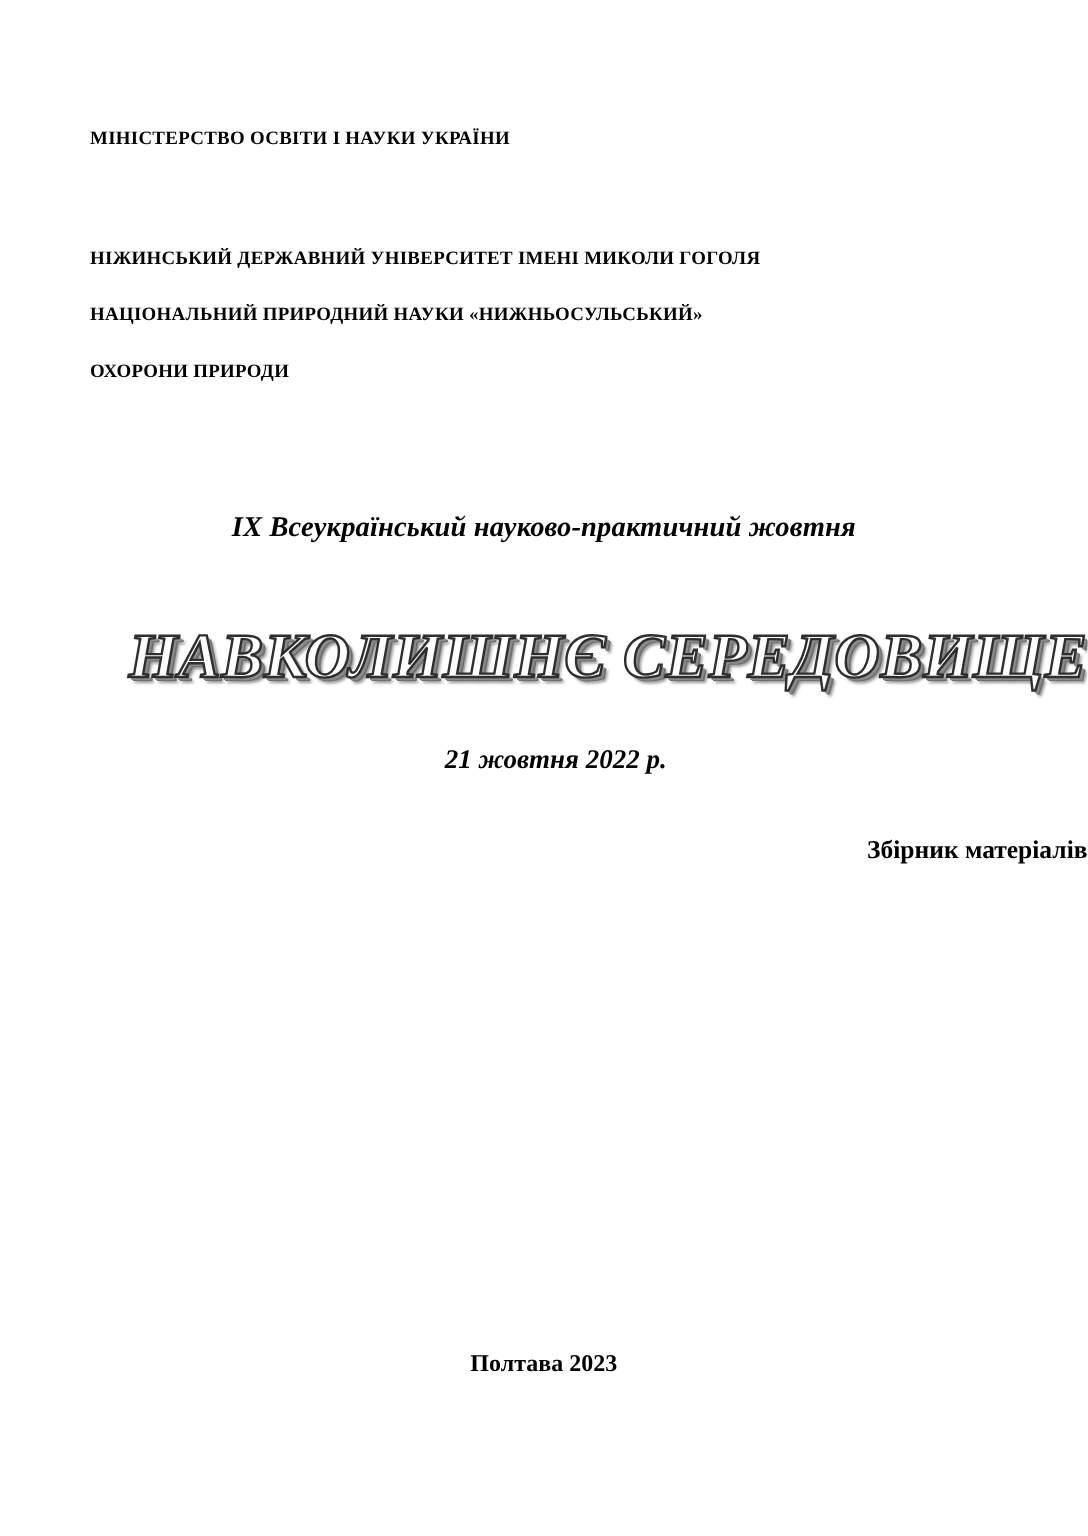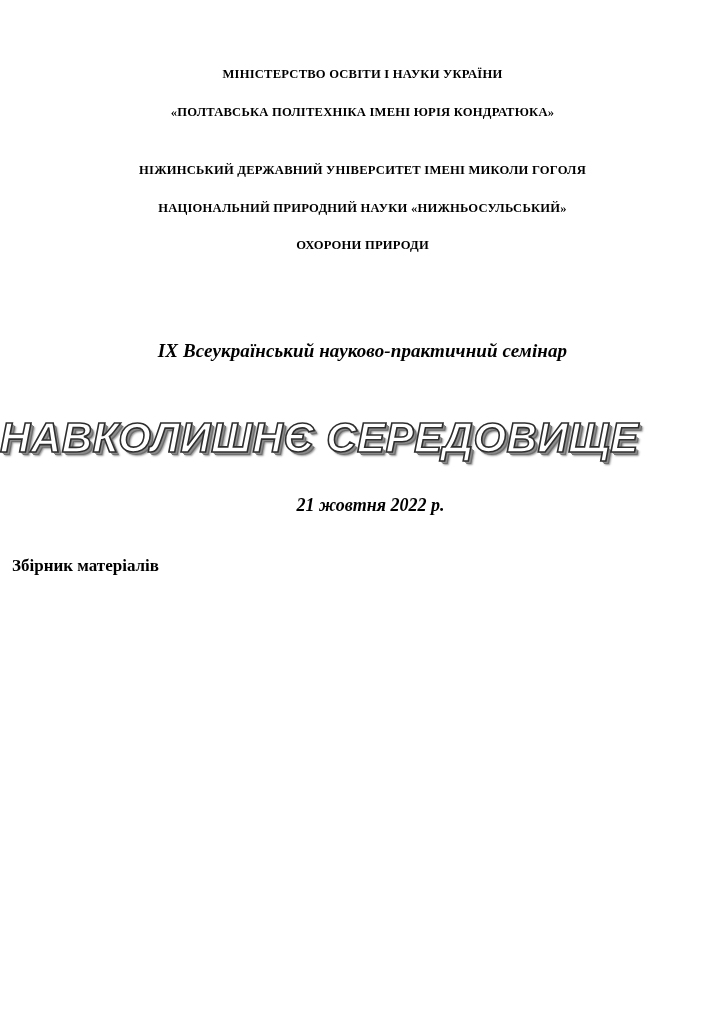--- a/index.html
+++ b/index.html
@@ -17,22 +17,22 @@
   }
 
   .page {
     position: absolute;
     inset: 0;
     padding: 0;
   }
 
   
   .org-block {
-    margin-top: 66px;
-    text-align: center;
+    margin-top: 84px;
+    text-align: left;
   }
   .org-line {
     font-weight: bold;
     font-size: 12.6px;
     letter-spacing: 0.2px;
     line-height: 1.32;
     margin: 0 auto;
     padding: 0 60px;
   }
   .org-gap {
@@ -45,22 +45,22 @@
     text-align: center;
     font-style: italic;
     font-weight: bold;
     font-size: 19px;
     letter-spacing: 0.1px;
   }
 
   
   .main-title {
     margin-top: 52px;
-    text-align: left;
-    font-family: Liberation Sans, sans-serif;
+    text-align: right;
+    font-family: Liberation Serif, serif;
     font-weight: bold;
     font-style: italic;
     font-size: 42px;
     line-height: 1.12;
     letter-spacing: 0.5px;
     color: #ffffff;
     -webkit-text-stroke: 1.6px #2e2e2e;
     text-shadow:
        2px 2px 0 #8a8a8a,
        3px 3px 0 #6f6f6f,
@@ -78,21 +78,21 @@
     text-align: center;
     font-style: italic;
     font-weight: bold;
     font-size: 18px;
     padding-left: 16px;
   }
 
   
   .collection-line {
     margin-top: 40px;
-    text-align: left;
+    text-align: right;
     font-weight: bold;
     font-size: 17px;
     padding-left: 12px;
   }
 
   
   .footer-line {
     position: absolute;
     left: 0;
     right: 0;
@@ -103,34 +103,34 @@
   }
 </style>
 </head>
 <body>
 
 <div class="page">
 
   <div class="org-block">
     <div class="org-line">МІНІСТЕРСТВО ОСВІТИ І НАУКИ УКРАЇНИ</div>
     <div class="org-gap"></div>
-    <div class="org-line">«ПОЛТАВСЬКА ПОЛІТЕХНІКА ІМЕНІ ЮРІЯ КОНДРАТЮКА»</div>
     <div class="org-gap"></div>
     <div class="org-gap"></div>
     <div class="org-line">НІЖИНСЬКИЙ ДЕРЖАВНИЙ УНІВЕРСИТЕТ ІМЕНІ МИКОЛИ ГОГОЛЯ</div>
     <div class="org-gap"></div>
     <div class="org-line">НАЦІОНАЛЬНИЙ ПРИРОДНИЙ НАУКИ «НИЖНЬОСУЛЬСЬКИЙ»</div>
     <div class="org-gap"></div>
     <div class="org-line">ОХОРОНИ ПРИРОДИ</div>
   </div>
 
-  <div class="seminar-line">IX Всеукраїнський науково-практичний семінар</div>
+  <div class="seminar-line">IX Всеукраїнський науково-практичний жовтня</div>
 
   <div class="main-title">
     <span class="tl">НАВКОЛИШНЄ СЕРЕДОВИЩЕ</span>
   </div>
 
   <div class="date-line">21 жовтня 2022 р.</div>
 
   <div class="collection-line">Збірник матеріалів</div>
 
+  <div class="footer-line">Полтава 2023</div>
 
 </div>
 
 </body></html>

